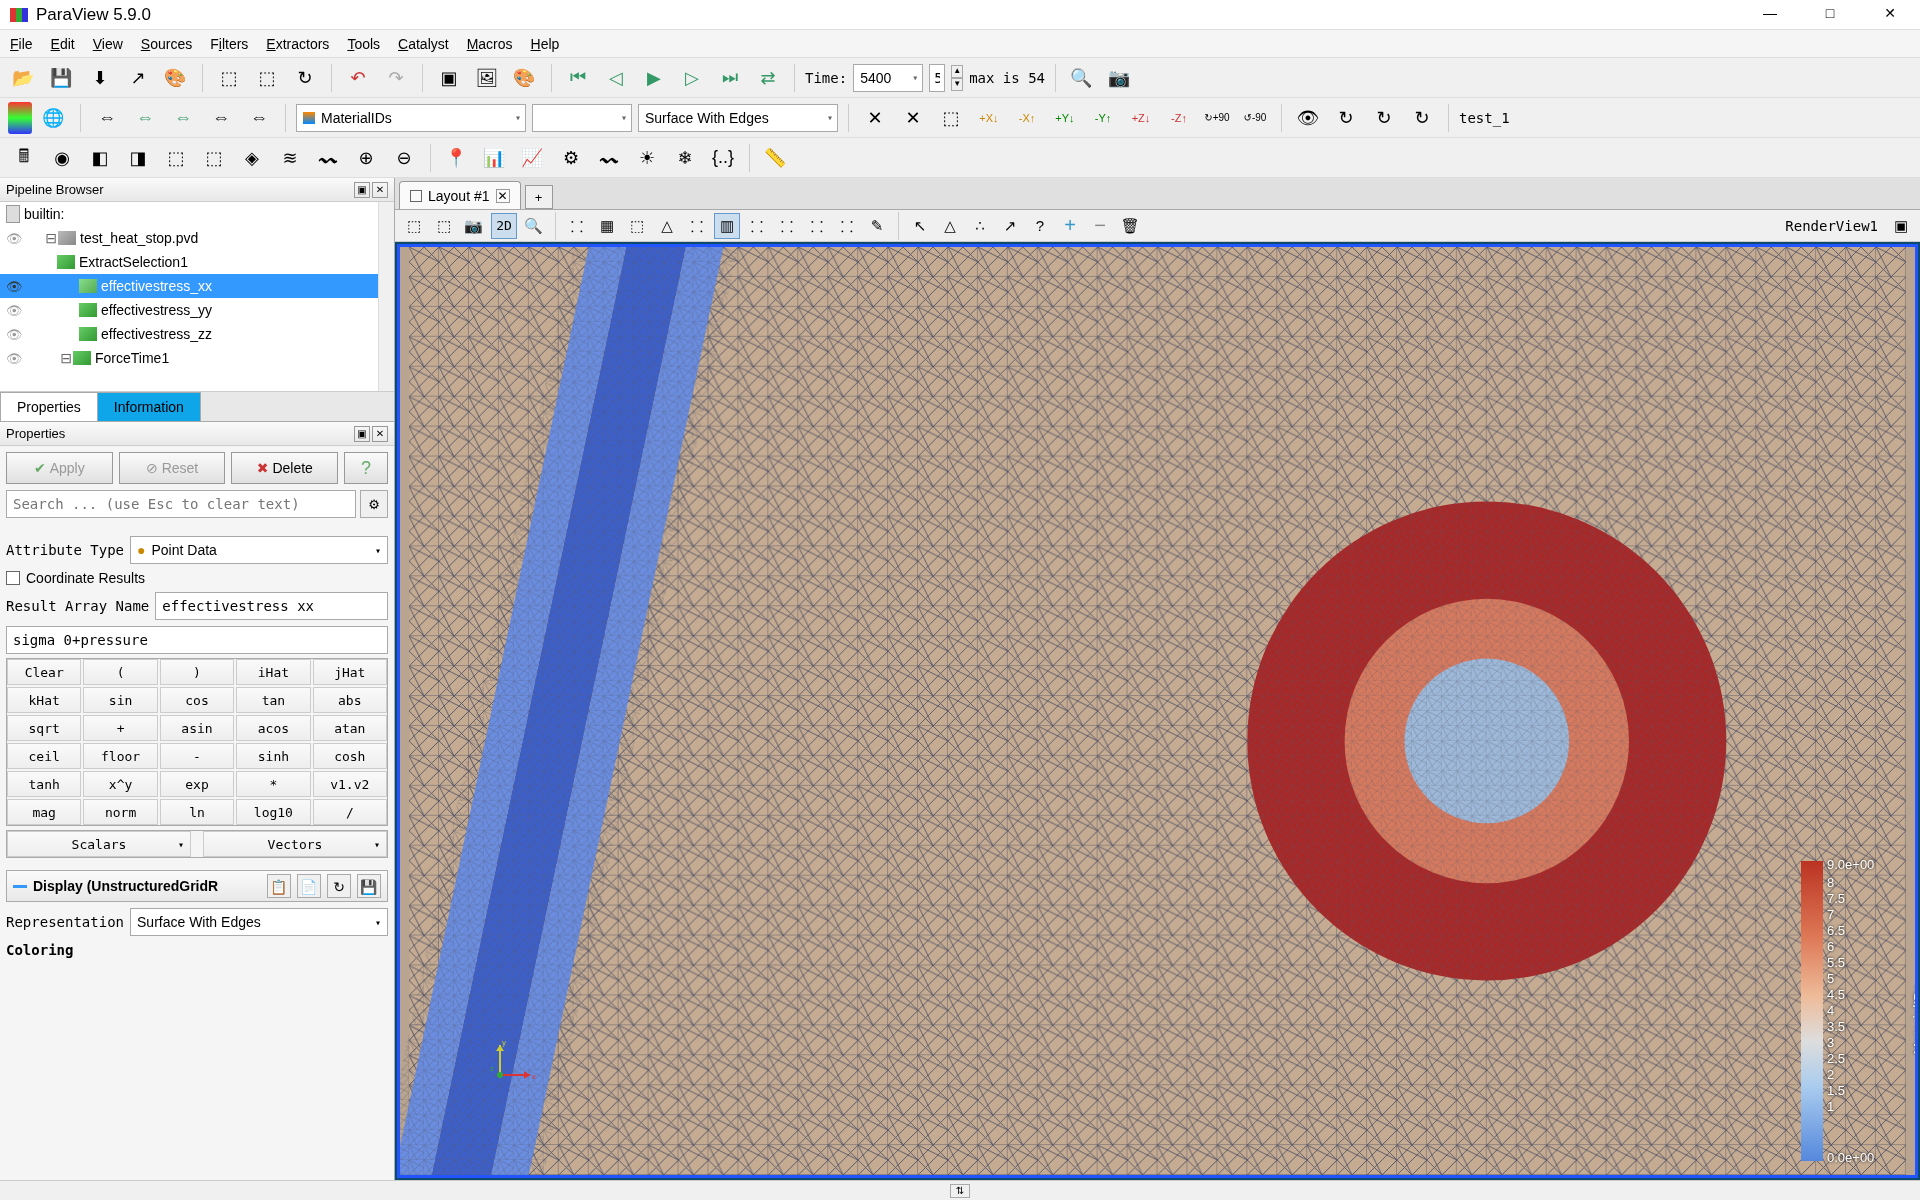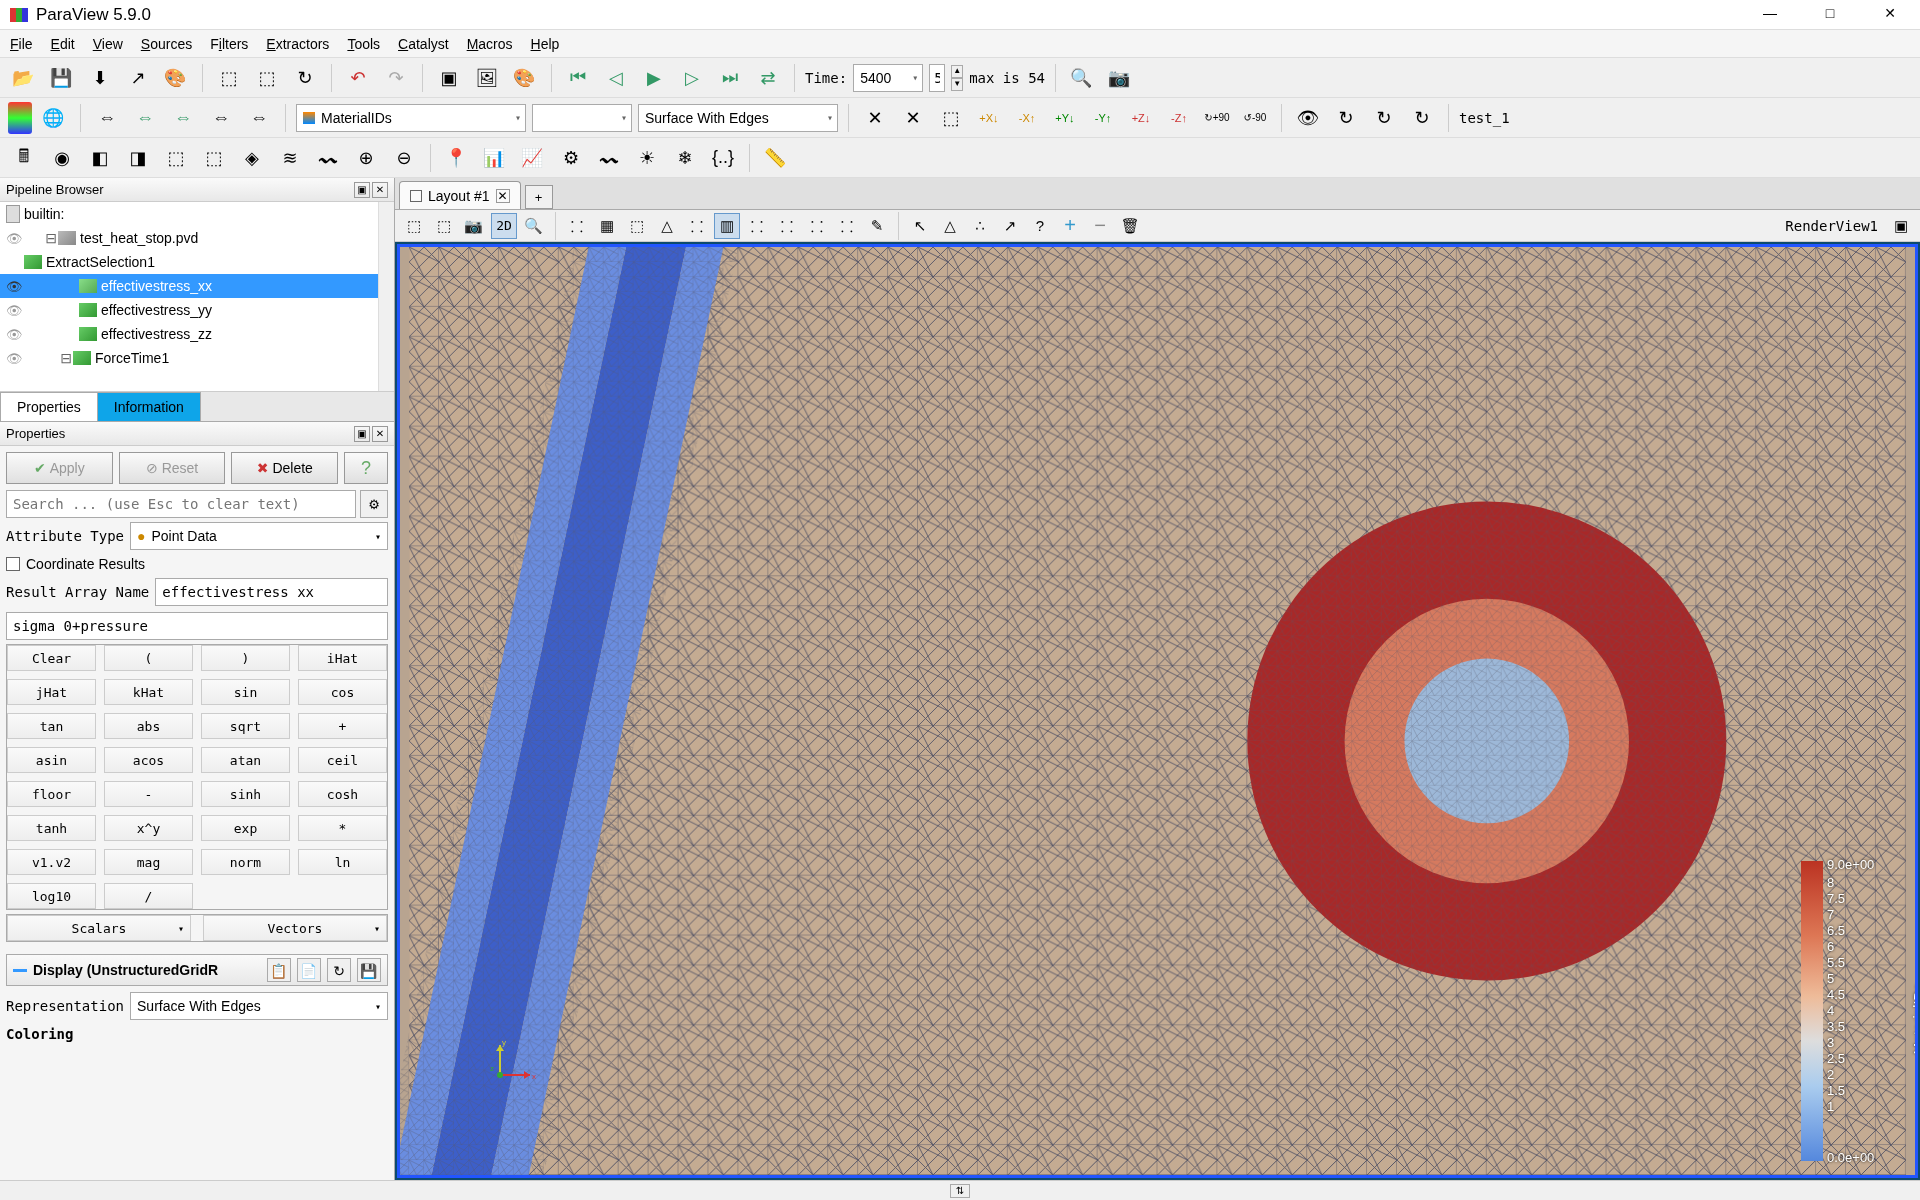--- a/index.html
+++ b/index.html
@@ -49,34 +49,34 @@
 
 .prop-tabs { display: flex; background: #e8e8e8; border-bottom: 1px solid #aaa; }
 .prop-tab { padding: 6px 16px; border: 1px solid #aaa; border-bottom: none; background: #0ea5e9; margin-right: -1px; font-size: 14px; cursor:pointer;}
 .prop-tab.active { background: #fff; }
 
 
 .properties { flex: 1; background: #f5f5f5; overflow-y: auto; padding: 6px; }
 .prop-btns { display: flex; gap: 6px; margin-bottom: 6px; }
 .prop-btn { flex: 1; height: 32px; border: 1px solid #999; background: linear-gradient(#fafafa,#e0e0e0); display: flex; align-items: center; justify-content: center; gap: 4px; font-size: 14px; cursor:pointer; }
 .prop-btn.disabled { color: #999; }
-.search-row { display: flex; gap: 4px; margin-bottom: 4px; align-items: center; }
+.search-row { display: flex; gap: 4px; margin-bottom: 18px; align-items: center; }
 .search-input { flex: 1; height: 28px; border: 1px solid #aaa; padding: 0 6px; color: #999; font-family: monospace; font-size: 14px; background:#fff;}
 .gear-btn { width: 28px; height: 28px; border: 1px solid #aaa; background: #f0f0f0; text-align:center; line-height:28px; cursor:pointer;}
 .field-row { display: flex; align-items: center; margin-bottom: 6px; gap: 6px; }
 .field-label { font-family: monospace; font-size: 14px; }
 .field-combo { flex: 1; height: 28px; border: 1px solid #aaa; background: #fff; padding: 0 6px; display: flex; align-items:center; font-family: monospace; font-size: 14px; position:relative;}
 .field-combo::after { content:"▾"; position:absolute; right:6px; font-size:10px;}
 .field-input { flex: 1; height: 28px; border: 1px solid #aaa; padding: 0 6px; font-family: monospace; font-size: 14px; background:#fff;}
 .checkbox-row { display:flex; align-items:center; gap:6px; margin-bottom:6px; font-family:monospace; font-size:14px;}
 .checkbox-row .cb { width:14px; height:14px; border:1px solid #666; background:#fff;}
 
 
 .calc-input { width: 100%; height: 28px; border: 1px solid #aaa; padding: 0 6px; font-family: monospace; font-size: 14px; margin-bottom: 4px; background:#fff;}
-.calc-grid { display: grid; grid-template-columns: repeat(4,1fr); gap: 8px; border: 1px solid #aaa; margin-bottom: 4px; }
+.calc-grid { display: grid; grid-template-columns: repeat(5,1fr); gap: 2px; border: 1px solid #aaa; margin-bottom: 4px; }
 .calc-btn { height: 26px; border: 1px solid #ccc; background: linear-gradient(#fafafa,#eee); font-family: monospace; font-size: 13px; text-align:center; line-height:26px; cursor:pointer;}
 .calc-wide { display: grid; grid-template-columns: 1fr 1fr; gap:12px; border:1px solid #aaa; margin-bottom:12px;}
 .calc-wide .calc-btn { position:relative;}
 .calc-wide .calc-btn::after { content:"▾"; position:absolute; right:6px; font-size:10px;}
 
 .section-header { display:flex; align-items:center; gap:6px; height:32px; border:1px solid #aaa; background:linear-gradient(#fafafa,#e8e8e8); padding:0 6px; margin-bottom:6px; font-family:monospace; font-size:14px;}
 .section-header .blue-bar{width:14px;height:3px;background:#39f;}
 .section-header .sbtn{width:24px;height:24px;border:1px solid #aaa;background:#f0f0f0;text-align:center;line-height:24px;cursor:pointer;font-size:14px;}
 
 
@@ -256,21 +256,21 @@
         <span class="server"></span>
         <span>builtin:</span>
       </div>
       <div class="tree-row" style="padding-left:6px">
         <span class="eye">👁</span>
         <span style="width:20px"></span>
         <span class="expander">⊟</span>
         <span class="cube grey"></span>
         <span>test_heat_stop.pvd</span>
       </div>
-      <div class="tree-row" style="padding-left:24px">
+      <div class="tree-row" style="padding-left:57px">
         <span class="cube green"></span>
         <span>ExtractSelection1</span>
       </div>
       <div class="tree-row selected" style="padding-left:6px">
         <span class="eye" style="color:#333">👁</span>
         <span style="width:55px"></span>
         <span class="cube sel"></span>
         <span>effectivestress_xx</span>
       </div>
       <div class="tree-row" style="padding-left:6px">

